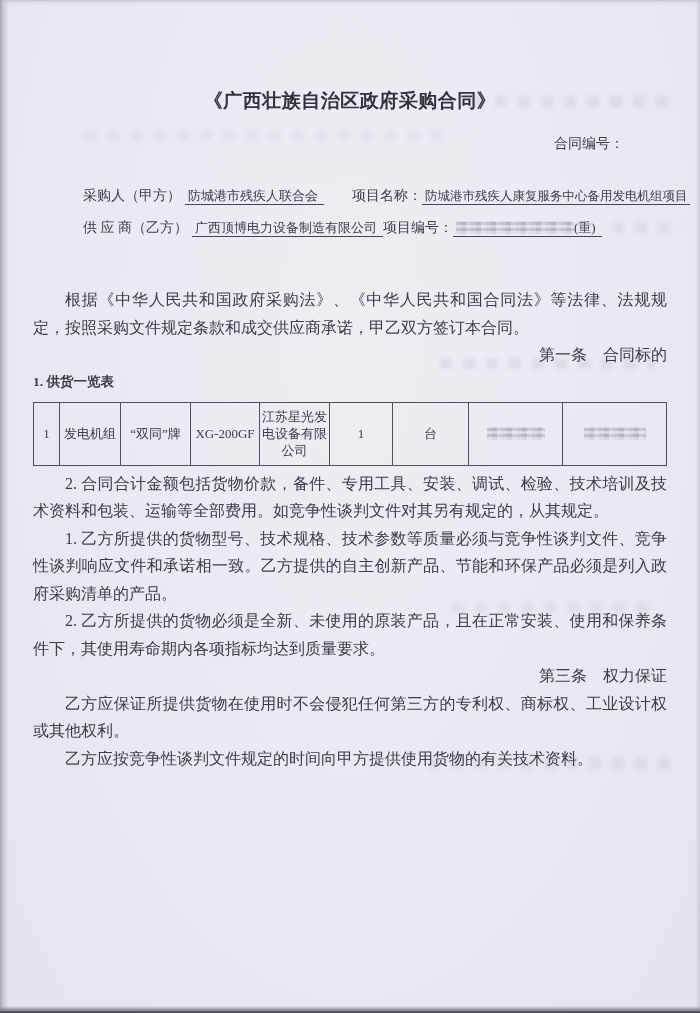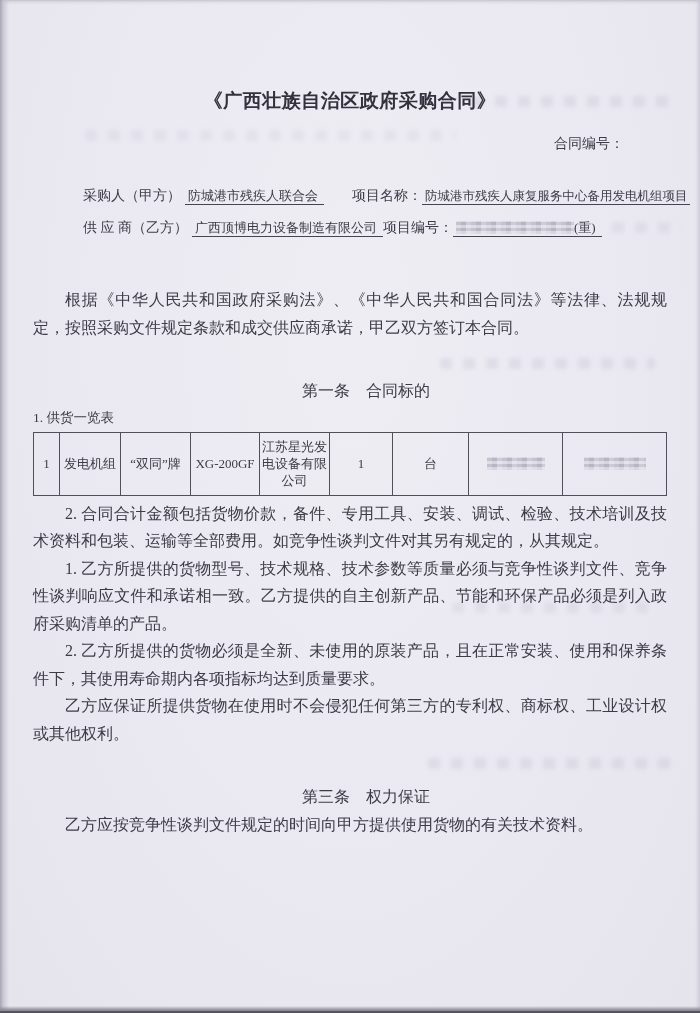--- a/index.html
+++ b/index.html
@@ -38,22 +38,22 @@
   .flabel{font-size:14px;}
   .fvalue{font-size:13px;}
   .u{border-bottom:1px solid #45444f;padding:0 6px 1px 3px;}
   .small{font-size:12.5px;padding-right:2px;}
   .blank{display:inline-block;width:152px;height:13px;border-bottom:1px solid #45444f;margin-left:4px;}
   .blank2{width:146px;}
   
   .content{position:absolute;top:286px;left:33px;width:634px;}
   .para{margin:0;font-size:16px;line-height:27.5px;text-align:justify;}
   .indent{text-indent:2em;}
-  .head{text-align:center;margin-top:36px;}
-  .caption{margin:1px 0 2px;font-size:13.5px;line-height:24px;}
+  .head{text-align:right;}
+  .caption{margin:1px 0 8px;font-size:13.5px;line-height:24px;font-weight:bold;}
   
   table.supply{width:633px;border-collapse:collapse;table-layout:fixed;}
   .supply th,.supply td{border:1px solid #504f5a;font-weight:normal;text-align:center;
     vertical-align:middle;font-size:13px;line-height:17px;padding:2px 2px;color:#3c3b46;}
   .supply th{white-space:pre-line;height:50px;}
   .supply td.cell{height:58px;}
   .supply td.totalcell{height:38px;text-align:left;padding-left:8px;font-size:13.5px;white-space:nowrap;}
   
   .mosaic{display:inline-block;height:13px;vertical-align:-2px;border-radius:1px;opacity:.85;
     background:
@@ -129,21 +129,21 @@
         <td class="cell">台</td>
         <td class="cell"><span class="mosaic w58"></span></td>
         <td class="cell"><span class="mosaic w62"></span></td>
       </tr>
     </tbody>
       </table>
 
     <p class="para indent mt3">2. 合同合计金额包括货物价款，备件、专用工具、安装、调试、检验、技术培训及技术资料和包装、运输等全部费用。如竞争性谈判文件对其另有规定的，从其规定。</p>
     <p class="para indent">1. 乙方所提供的货物型号、技术规格、技术参数等质量必须与竞争性谈判文件、竞争性谈判响应文件和承诺相一致。乙方提供的自主创新产品、节能和环保产品必须是列入政府采购清单的产品。</p>
     <p class="para indent">2. 乙方所提供的货物必须是全新、未使用的原装产品，且在正常安装、使用和保养条件下，其使用寿命期内各项指标均达到质量要求。</p>
+    <p class="para indent head">第三条　权力保证</p>
     <p class="para indent">乙方应保证所提供货物在使用时不会侵犯任何第三方的专利权、商标权、工业设计权或其他权利。</p>
-    <p class="para indent head">第三条　权力保证</p>
     <p class="para indent">乙方应按竞争性谈判文件规定的时间向甲方提供使用货物的有关技术资料。</p>
   </div>
 
   <div class="edge-left"></div>
   <div class="edge-right"></div>
   <div class="edge-bottom"></div>
 </div>
 
 </body></html>

